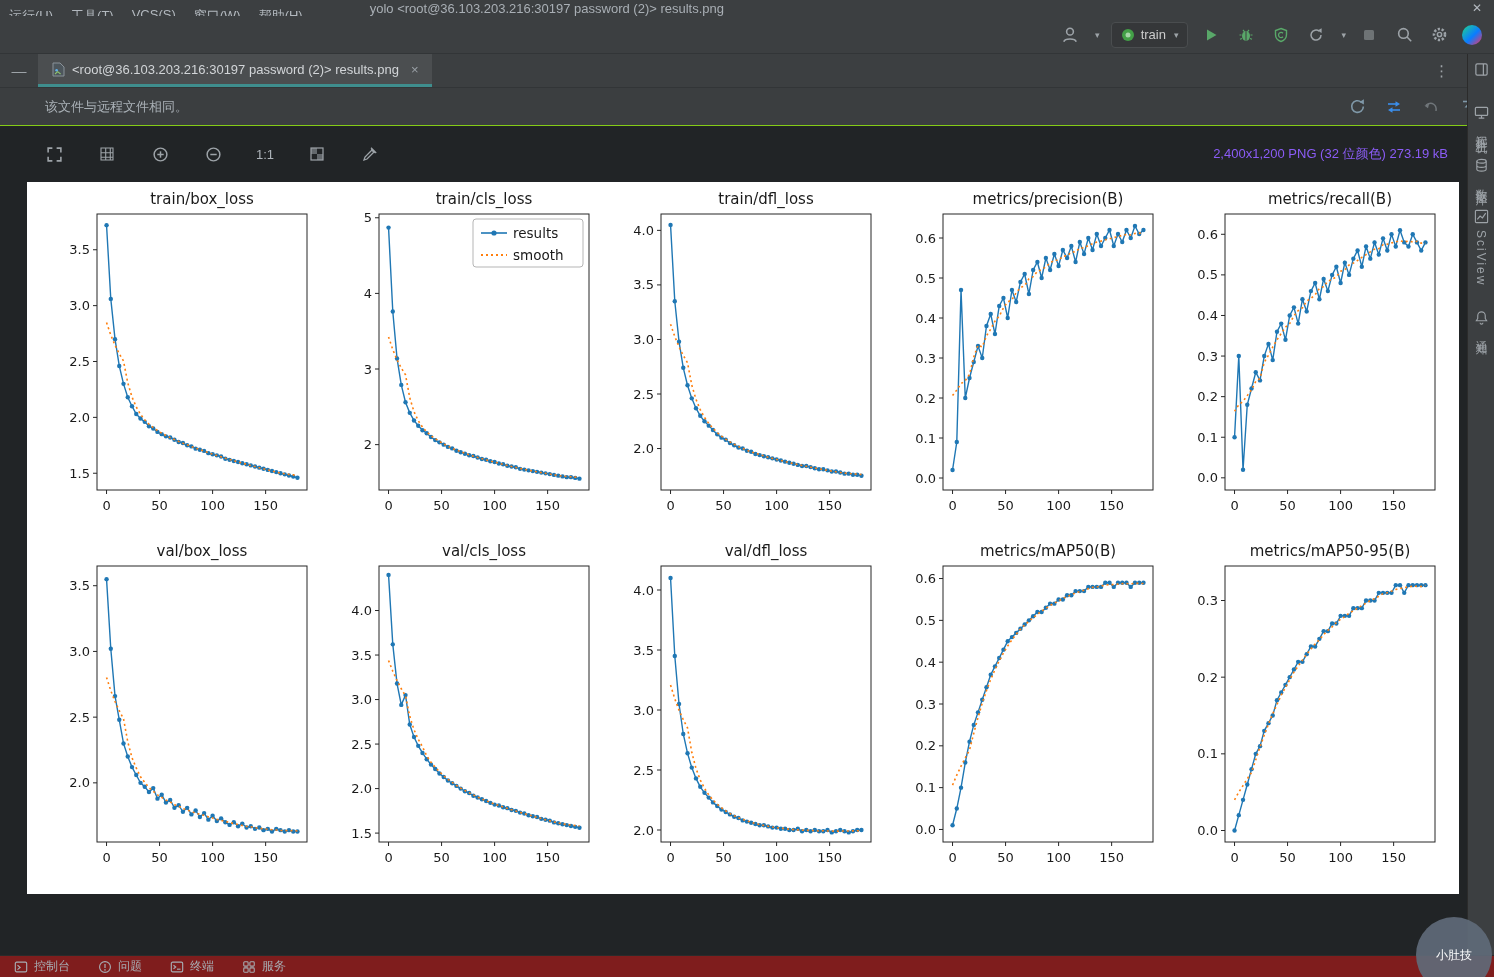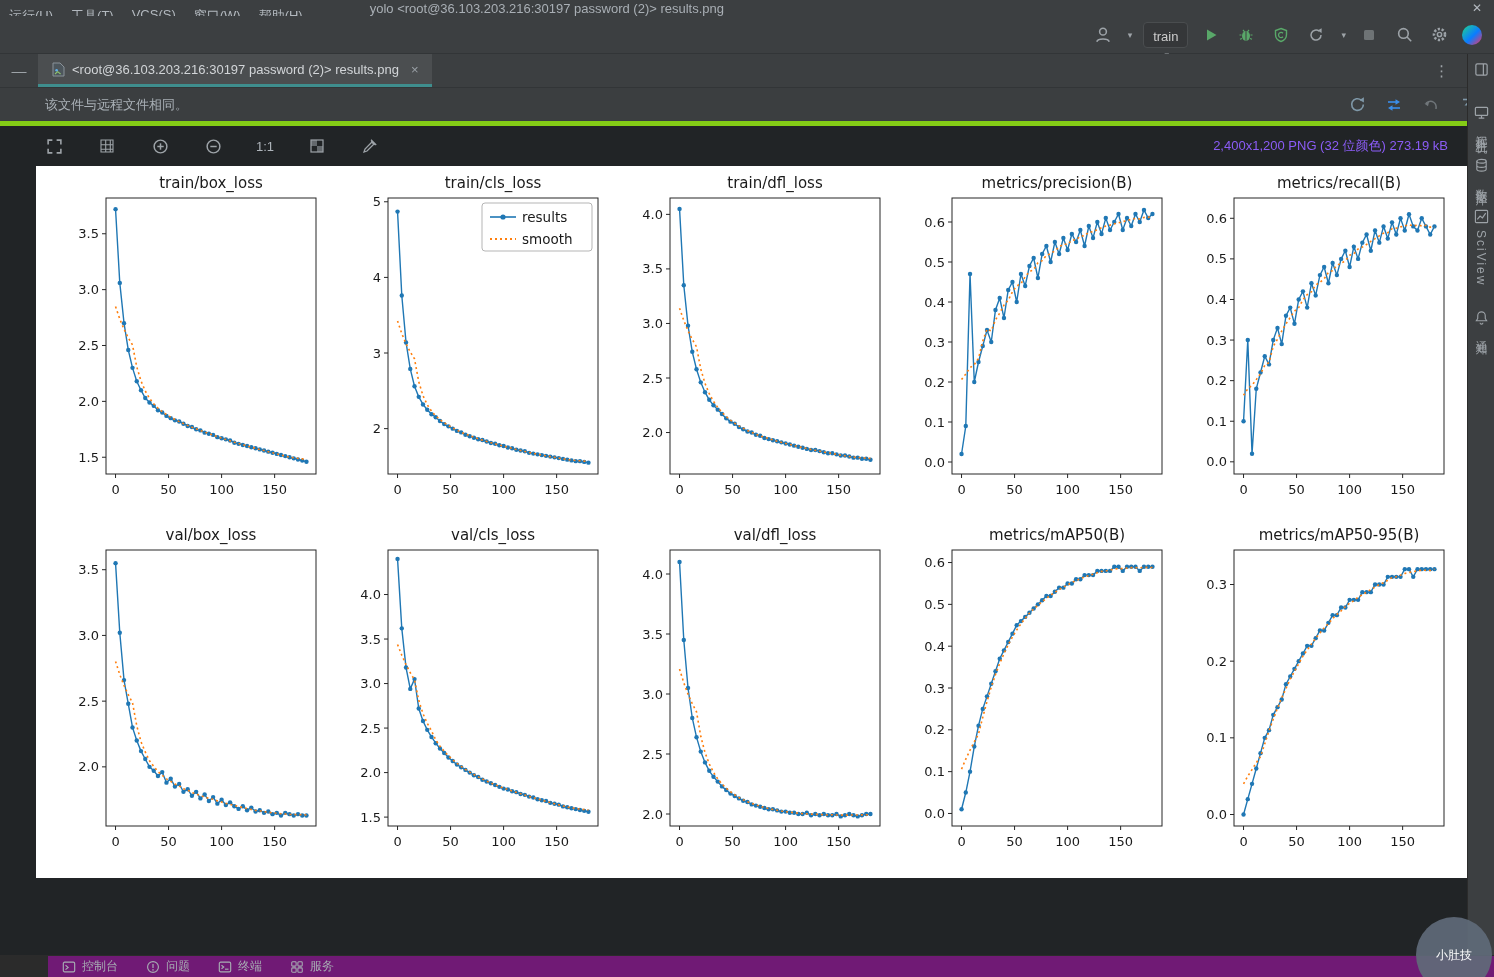--- a/index.html
+++ b/index.html
@@ -18,59 +18,59 @@
   .menus span { padding:0 9px; white-space:nowrap;margin-top:16px; }
   .wintitle { margin-left:58px; color:#a9afb5; white-space:nowrap; }
   .win-close { margin-left:auto; margin-right:12px; color:#b3b9bf; font-size:12px; }
 
   
   .maintoolbar { height:38px; background:#3c3f41; border-bottom:1px solid #323537;
     display:flex; align-items:center; justify-content:flex-end; gap:11px; padding-right:12px; flex:0 0 auto; }
   .tbicon { width:24px; height:24px; display:flex; align-items:center; justify-content:center; border-radius:3px; }
   .caret { color:#9da3a8; font-size:9px; margin-left:2px; }
   .runpill { display:flex; align-items:center; gap:6px; background:#353739; border:1px solid #4a4d4f;
-    border-radius:4px; height:26px; padding:0 9px; color:#ccc; font-size:13px;flex-direction:column; }
+    border-radius:4px; height:26px; padding:0 9px; color:#ccc; font-size:13px; }
   .avatar { width:20px; height:20px; border-radius:50%;
     background:linear-gradient(135deg,#21d789 0%,#0a7cff 55%,#fe315d 100%); }
 
   
   .tabbar { height:34px; background:#3c3f41; display:flex; align-items:stretch;
     border-bottom:1px solid #323537; flex:0 0 auto; }
   .dash { width:38px; display:flex; align-items:center; justify-content:center; color:#9da3a8; font-size:15px; }
   .tab { display:flex; align-items:center; gap:7px; padding:0 14px; background:#4b4e50;
     border-bottom:3px solid #3f8e8e; color:#d2d5d8; font-size:13px; }
   .tab-close { color:#9aa0a6; margin-left:5px; font-size:13px; }
   .kebab { margin-left:auto; margin-right:34px; display:flex; align-items:center; padding:0 10px; color:#9da3a8; font-size:15px; letter-spacing:1px; }
 
   
-  .banner { height:38px; background:#3b3e40; border-bottom:5px solid #84cc16;
+  .banner { height:38px; background:#3b3e40; border-bottom:1px solid #84cc16;
     display:flex; align-items:center; padding:0 16px 0 45px; gap:17px; font-size:13px; color:#a9b0b6; flex:0 0 auto; }
   .banner .spacer { flex:1; }
   .bicon { width:20px; height:20px; display:flex; align-items:center; justify-content:center; }
 
   
   .editor { flex:1 1 auto; min-height:0; background:#212426; display:flex; flex-direction:column; }
-  .imgtoolbar { height:40px; display:flex; align-items:center; gap:33px; padding:0 18px 0 44px; color:#9da3a8; flex:0 0 auto; }
+  .imgtoolbar { height:56px; display:flex; align-items:center; gap:33px; padding:0 18px 0 44px; color:#9da3a8; flex:0 0 auto; }
   .imgtoolbar .info { margin-left:auto; margin-right:28px; font-size:13px; color:#8b5cf6; }
   .one2one { font-size:13px; color:#aeb4ba; }
-  .canvas { flex:1 1 auto; padding-left:36px; }
+  .canvas { flex:1 1 auto; padding-left:27px; }
   .results-image { width:1432px; height:712px; background:#ffffff; }
   #plots-grid { display:grid; grid-template-columns:repeat(5,282px); grid-auto-rows:352px; padding:6px 10px 0 10px; }
   .plot-cell { width:282px; height:352px; display:flex; align-items:flex-start; justify-content:center; }
   svg text { font-family:"DejaVu Sans","Liberation Sans",sans-serif; }
 
   
   .right-stripe { position:absolute; top:54px; right:0; bottom:22px; width:27px; background:#3c3f41;
     border-left:1px solid #2b2b2b; display:flex; flex-direction:column; align-items:center; gap:24px; padding-top:8px; z-index:3; }
   .stripe-item { display:flex; flex-direction:column; align-items:center; gap:6px; color:#9da3a8; font-size:12px; }
   .vtext { writing-mode:vertical-rl; letter-spacing:2px; white-space:nowrap; }
 
   
-  .statusbar { height:22px; background:#701a75; border-top:1px solid #2b2b2b;
-    display:flex; align-items:center; gap:28px; padding:0 14px; font-size:12px; color:#a7adb3; flex:0 0 auto;margin-left:48px; }
+  .statusbar { height:22px; background:#7f1d1d; border-top:1px solid #2b2b2b;
+    display:flex; align-items:center; gap:28px; padding:0 14px; font-size:12px; color:#a7adb3; flex:0 0 auto; }
   .sitem { display:flex; align-items:center; gap:6px; }
 
   .watermark { position:absolute; right:2px; bottom:-16px; width:76px; height:76px; border-radius:50%;
     background:rgba(96,106,120,.92); color:#fff; display:flex; align-items:center; justify-content:center;
     font-size:12px; z-index:6; }
 </style>
 </head>
 <body>
 
 <div class="app">

